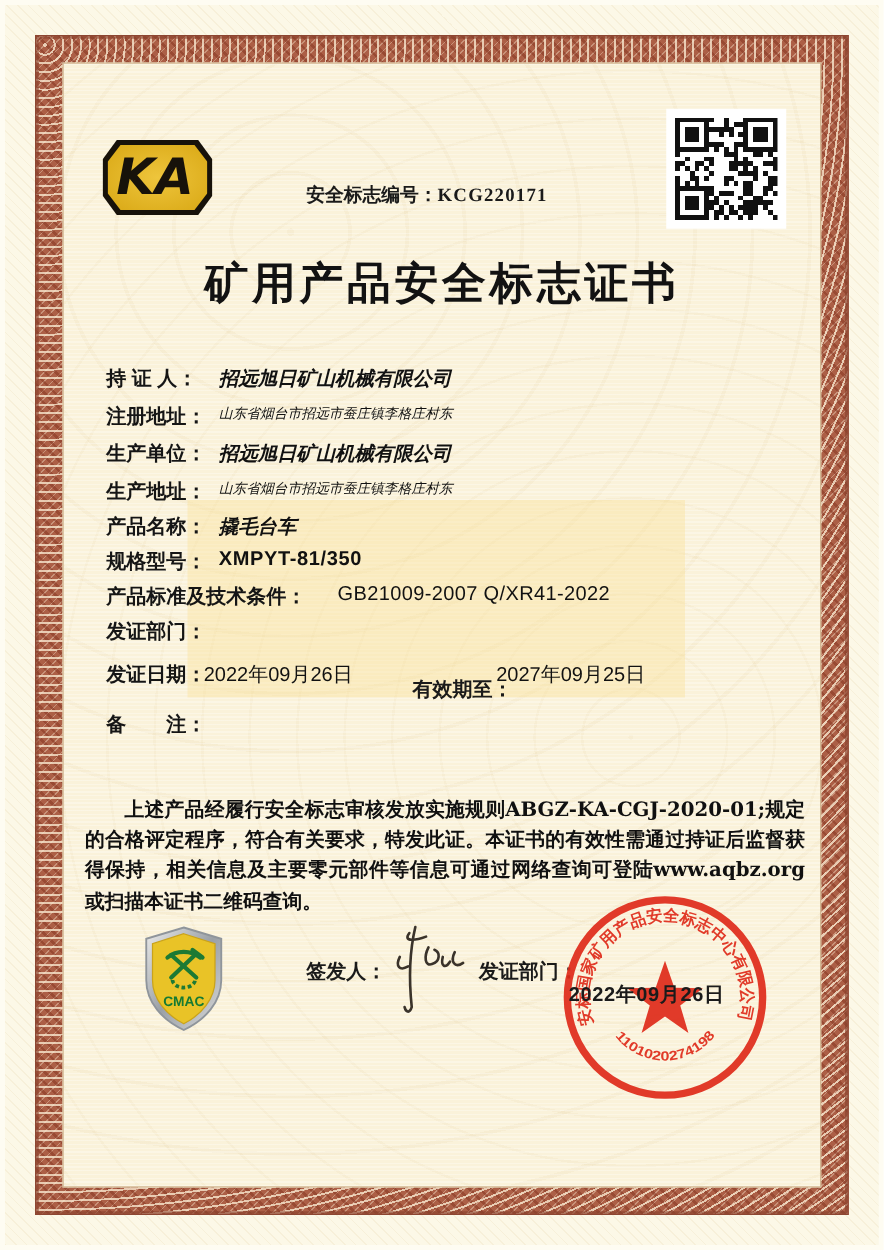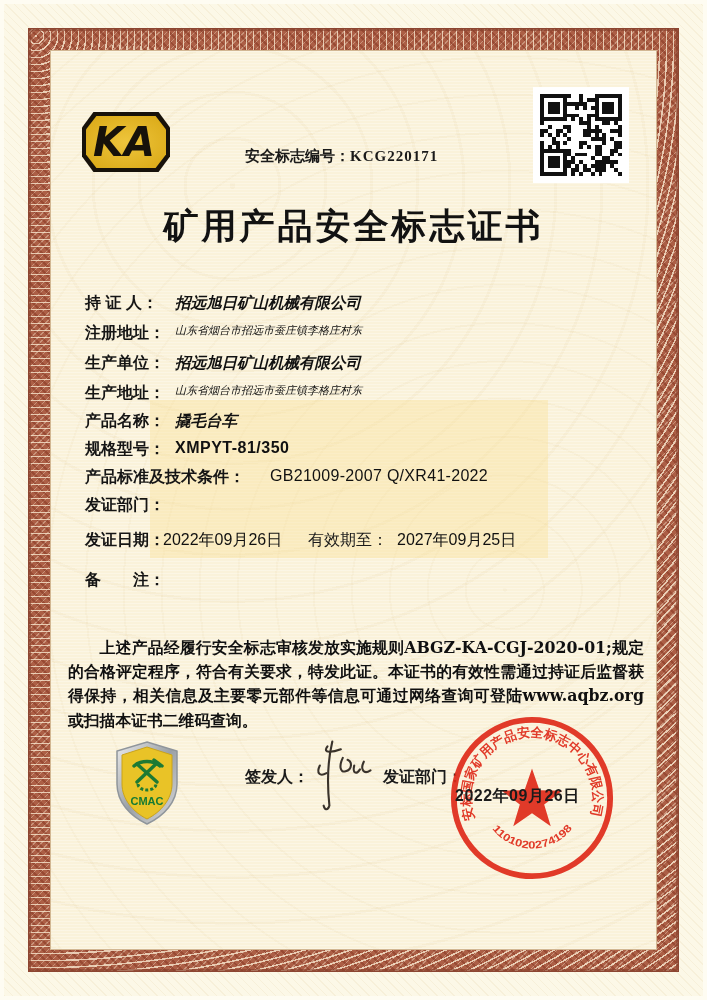--- a/index.html
+++ b/index.html
@@ -46,21 +46,21 @@
   .value-panel{left:150px;top:400px;width:398px;height:158px;background:rgba(250,224,148,.38);}
   
   .row{left:0;width:574px;height:22px;font-size:16px;white-space:nowrap;}
   .row .lbl{position:absolute;left:85px;font-weight:bold;color:#151515;}
   .row .val{position:absolute;left:175px;color:#111;}
   .v-kai{font-family:"DejaVu Serif","Liberation Serif",serif;font-style:italic;font-size:11px;text-align:center;}
   .v-kai-b{font-family:"DejaVu Serif","Liberation Serif",serif;font-style:italic;font-weight:bold;font-size:15.5px;}
   .v-code{font-weight:bold;letter-spacing:.5px;}
   .v-std{letter-spacing:.3px;}
   .row .at270{left:270px;} .row .at155{left:155px;} .row .at163{left:163px;} .row .at397{left:397px;}
-  .row .lbl2{position:absolute;left:308px;font-weight:normal;}
+  .row .lbl2{position:absolute;left:330px;font-weight:bold;margin-top:12px;}
   
   .statement{left:68px;top:636px;width:576px;font-family:"DejaVu Serif","Liberation Serif",serif;
         font-weight:bold;font-size:15.8px;line-height:24.2px;text-indent:2em;text-align:justify;color:#101010;}
   
   .cmac{left:112px;top:740px;width:70px;height:86px;}
   .signer-lbl{left:245px;top:767px;font-size:16px;font-weight:bold;}
   .dept-lbl{left:383px;top:767px;font-size:16px;font-weight:bold;}
   .signature{left:295px;top:737px;width:86px;height:80px;}
   .seal{left:448px;top:714px;width:168px;height:168px;opacity:.92;}
   .seal-date{left:455px;top:786px;font-size:16px;font-weight:bold;color:#1b1b1b;letter-spacing:.5px;z-index:5;}

